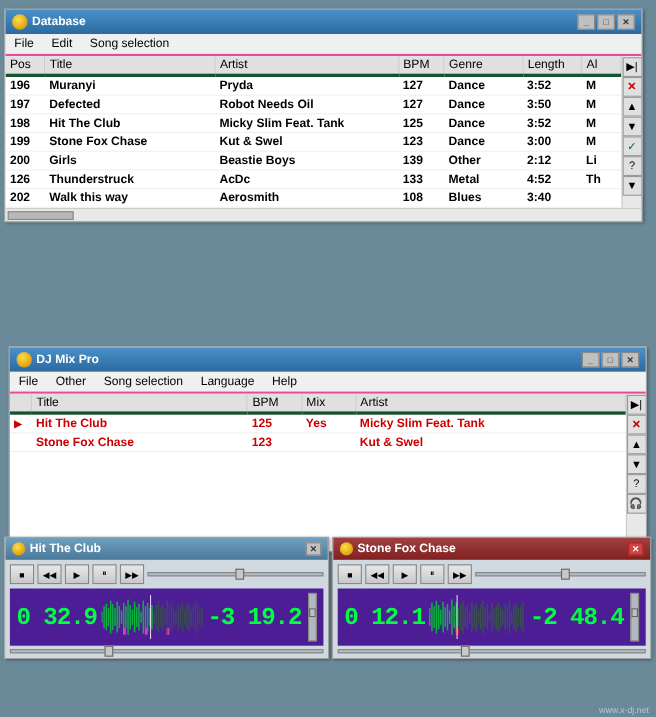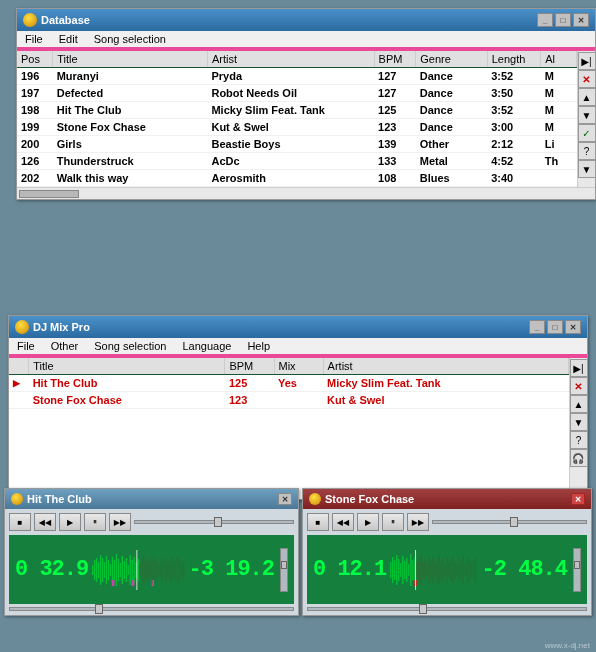--- a/index.html
+++ b/index.html
@@ -59,21 +59,21 @@
       justify-content: center;
       cursor: pointer;
       color: #333;
       font-weight: bold;
     }
 
     
     .menu-bar {
       height: 20px;
       background: #f0f0f0;
-      border-bottom: 4px solid #ec4899;
+      border-bottom: 2px solid #ec4899;
       display: flex;
       align-items: center;
       padding: 0 4px;
       gap: 8px;
     }
     .menu-item {
       font-size: 11px;
       color: #000;
       padding: 2px 4px;
       cursor: pointer;
@@ -89,21 +89,21 @@
       border-collapse: collapse;
       font-size: 11px;
     }
     thead tr {
       background: #e0e0e0;
     }
     thead th {
       text-align: left;
       padding: 2px 4px;
       border-right: 1px solid #ccc;
-      border-bottom: 1px solid #14532d;
+      border-bottom: 3px solid #14532d;
       font-weight: normal;
       white-space: nowrap;
     }
     tbody tr {
       border-bottom: 1px solid #f0f0f0;
       font-weight: bold;
     }
     tbody td {
       padding: 2px 4px;
       white-space: nowrap;
@@ -118,21 +118,21 @@
       display: flex;
       align-items: center;
       justify-content: center;
       cursor: pointer;
       font-size: 10px;
     }
 
     
     #db-window {
       top: 8px;
-      left: 16px;
+      left: 4px;
       width: 580px;
     }
 
     
     #dj-window {
       top: 275px;
       left: 8px;
       width: 580px;
       margin-top: 40px;
     }
@@ -192,27 +192,27 @@
       height: 10px;
       background: #c8c8c8;
       border: 1px solid #666;
       position: absolute;
       top: -4px;
       left: 50%;
     }
 
     
     .time-display {
-      background: #15803d;
+      background: #4c1d95;
       display: flex;
       align-items: center;
       justify-content: space-between;
       padding: 4px 6px;
       margin-bottom: 3px;
-      height: 69px;
+      height: 52px;
       position: relative;
       overflow: hidden;
     }
     .time-green {
       color: #00ff44;
       font-size: 26px;
       font-weight: bold;
       font-family: 'Courier New', monospace;
       letter-spacing: -1px;
     }

